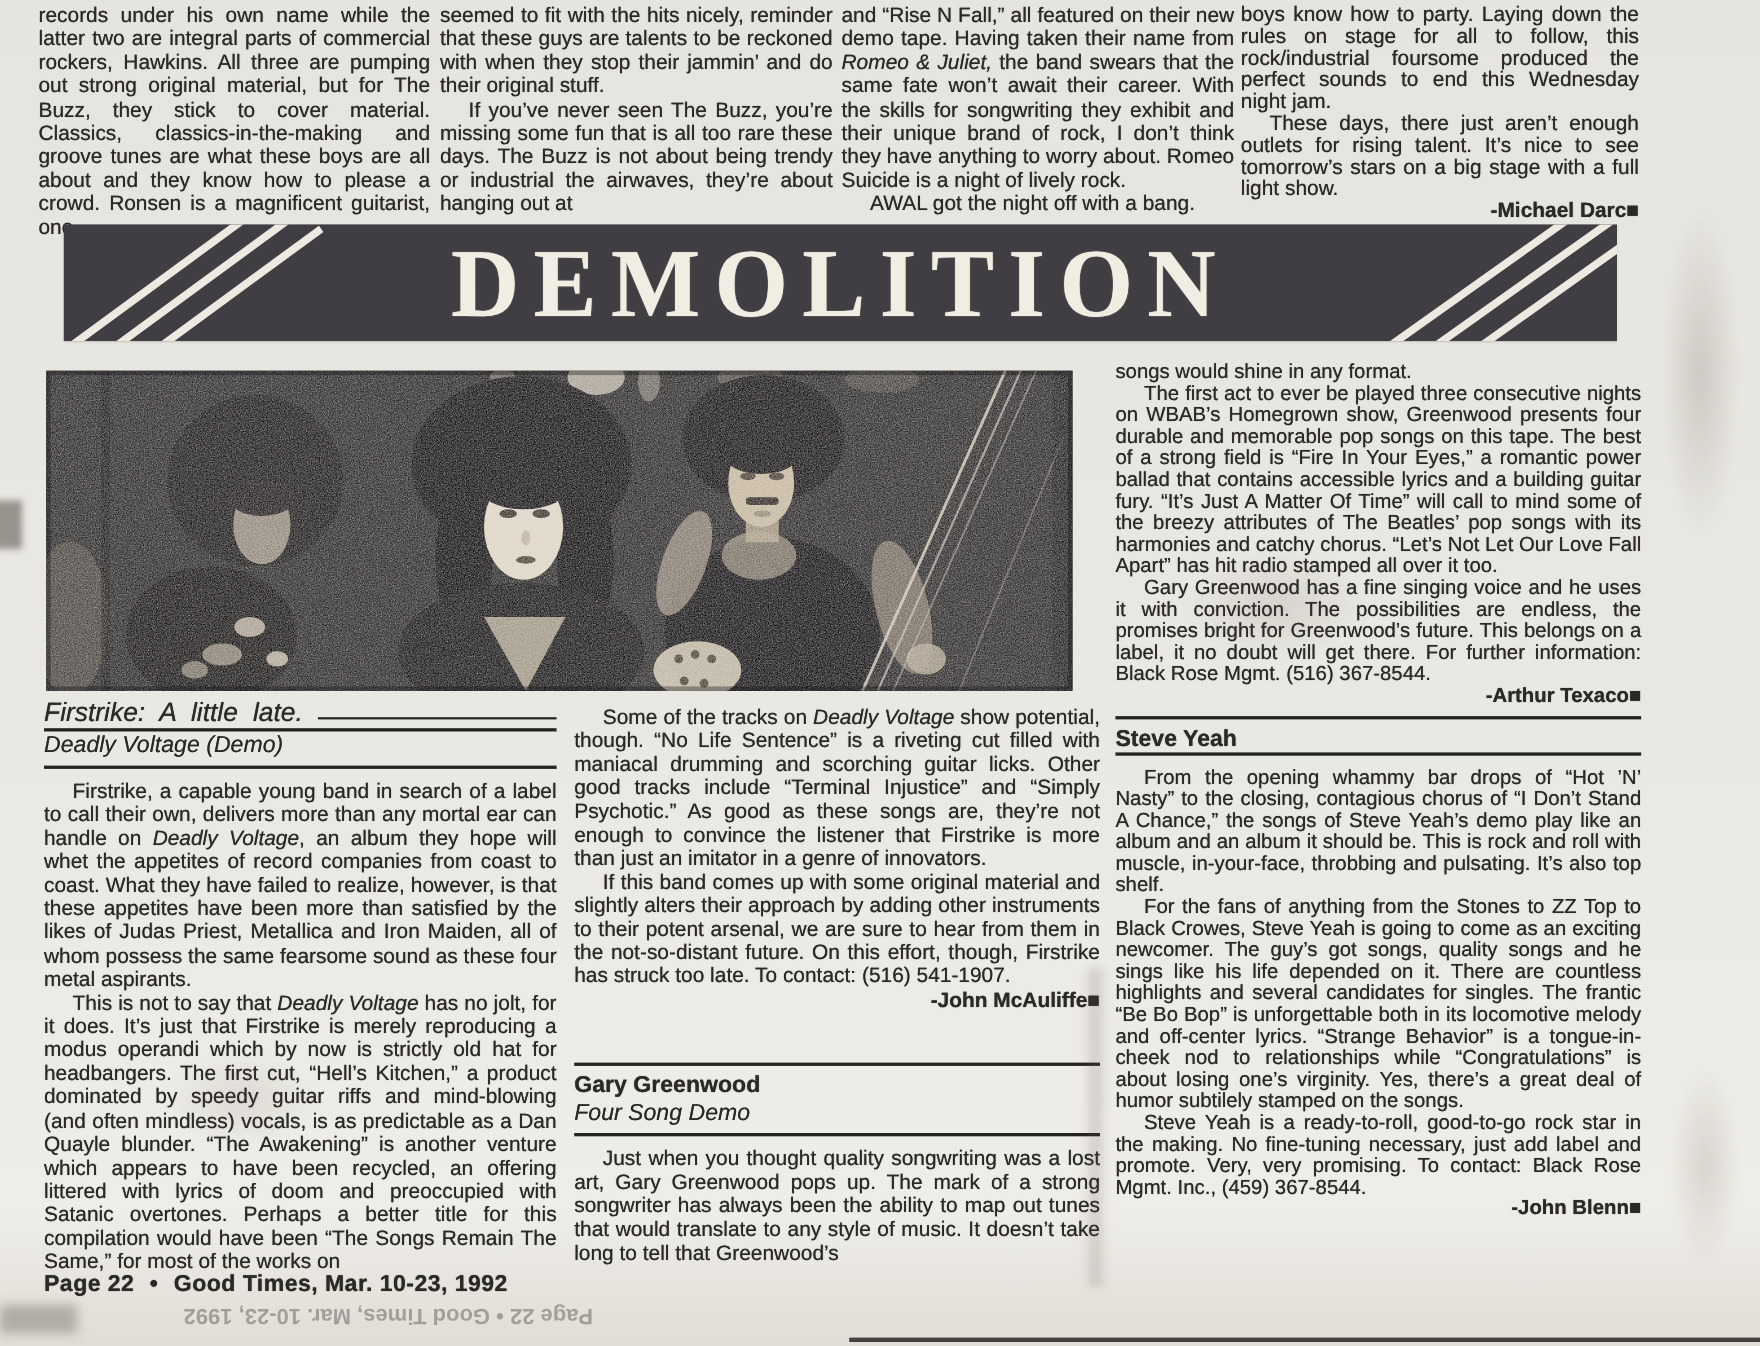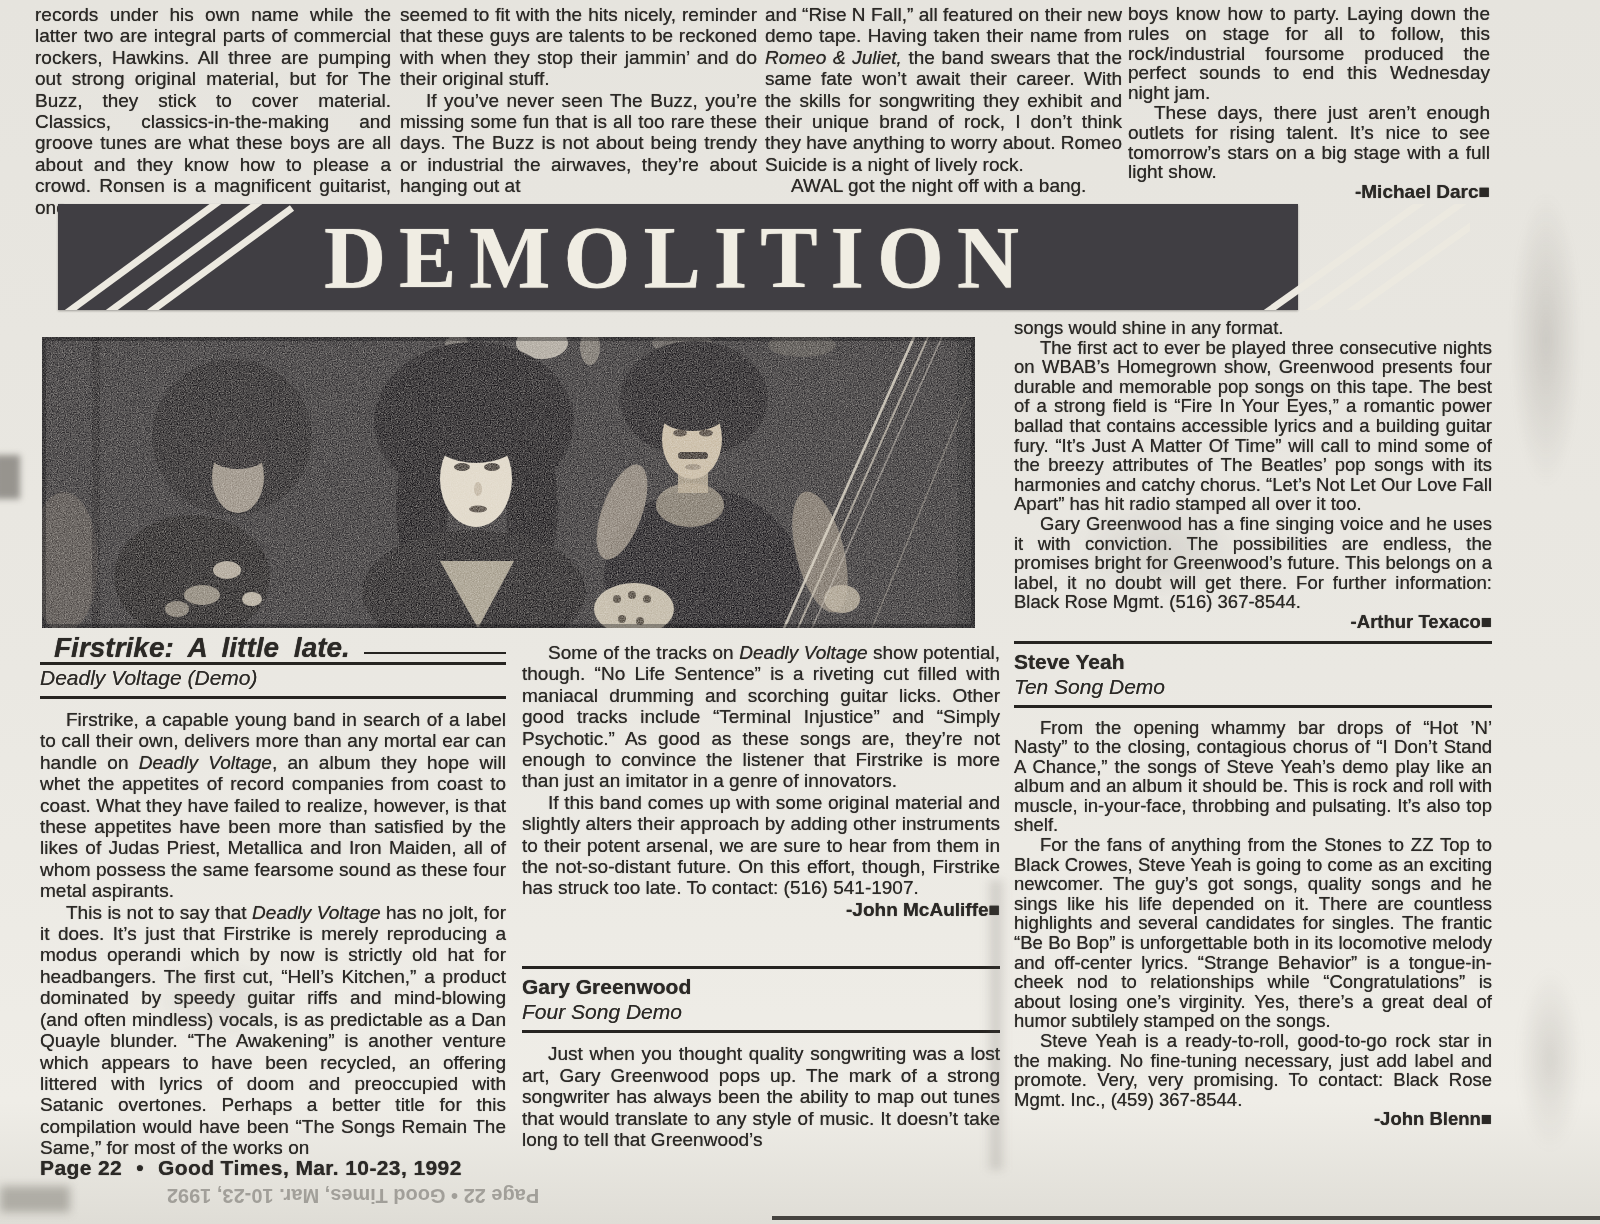--- a/index.html
+++ b/index.html
@@ -17,36 +17,36 @@
   .ind{text-indent:26px;}
   .byline{font-weight:700;text-align:right;text-shadow:0 0 0.8px rgba(35,33,30,0.9);}
   .hrule{border-top:3px solid #262421;height:0;}
   
   .tcol{position:absolute;top:4px;}
   .tcol1{left:35px;width:356px;}
   .tcol2{left:400px;width:357px;}
   .tcol3{left:765px;width:357px;}
   .tcol4{left:1128px;width:362px;font-size:19px;line-height:19.8px;}
   
-  .banner{position:absolute;left:58px;top:204px;width:1240px;height:106px;background:#403e43;
+  .banner{position:absolute;left:58px;top:204px;width:1412px;height:106px;background:#403e43;
           box-shadow:0 1px 2px rgba(50,48,45,.4);}
   .banner-title{position:absolute;inset:0;display:flex;align-items:center;justify-content:center;
     font-family:"Liberation Serif","DejaVu Serif",serif;font-weight:700;font-size:86px;
     color:#f0ede3;letter-spacing:13px;transform:scaleY(1.03);text-shadow:0 0 1px #d8d4c9;}
   .banner svg{position:absolute;inset:0;}
   
   .photo{position:absolute;left:42px;top:337px;width:933px;height:291px;background:#2c2a2d;}
   .photo svg{display:block;}
   
   .col-left{position:absolute;left:40px;top:630px;width:466px;}
   .col-mid{position:absolute;left:522px;top:642px;width:478px;}
-  .col-right{position:absolute;left:1014px;top:318px;width:478px;}
+  .col-right{position:absolute;left:1014px;top:328px;width:478px;}
   .caption-row{display:flex;align-items:flex-end;height:28px;}
-  .photo-caption{font-size:28px;font-weight:700;font-style:italic;word-spacing:7px;white-space:nowrap;
-    text-shadow:0 0 0.8px rgba(35,33,30,0.9);margin-left:14px;}
+  .photo-caption{font-size:24px;font-weight:400;font-style:italic;word-spacing:7px;white-space:nowrap;
+    text-shadow:0 0 0.8px rgba(35,33,30,0.9);}
   .caption-rule{flex:1;border-bottom:2.5px solid #262421;margin:0 0 4px 14px;}
   .review-band{font-size:21px;font-weight:700;line-height:25px;margin-top:5px;
     text-shadow:0 0 0.8px rgba(35,33,30,0.9);}
   .review-album{font-size:21px;font-style:italic;line-height:25px;margin-bottom:6px;
     text-shadow:0 0 0.6px rgba(45,42,38,0.8);}
   .rule-gap{margin-top:4px;}
   .para-gap{margin-top:10px;}
   .divider-mid{margin-top:46px;}
   .divider-right{margin-top:9px;}
   
@@ -203,21 +203,20 @@
     <p class="just ind para-gap">Just when you thought quality songwriting was a lost art, Gary Greenwood pops up. The mark of a strong songwriter has always been the ability to map out tunes that would translate to any style of music. It doesn’t take long to tell that Greenwood’s</p>
   </div>
 
   <div class="col-right body-text tight">
     <p class="just">songs would shine in any format.</p>
     <p class="just ind">The first act to ever be played three consecutive nights on WBAB’s Homegrown show, Greenwood presents four durable and memorable pop songs on this tape. The best of a strong field is “Fire In Your Eyes,” a romantic power ballad that contains accessible lyrics and a building guitar fury. “It’s Just A Matter Of Time” will call to mind some of the breezy attributes of The Beatles’ pop songs with its harmonies and catchy chorus. “Let’s Not Let Our Love Fall Apart” has hit radio stamped all over it too.</p>
     <p class="just ind">Gary Greenwood has a fine singing voice and he uses it with conviction. The possibilities are endless, the promises bright for Greenwood’s future. This belongs on a label, it no doubt will get there. For further information: Black Rose Mgmt. (516) 367-8544.</p>
     <div class="byline">-Arthur Texaco■</div>
     <div class="hrule divider-right"></div>
     <div class="review-band">Steve Yeah</div>
-    <div class="review-album">Ten Song Demo</div>
     <div class="hrule"></div>
     <p class="just ind para-gap">From the opening whammy bar drops of “Hot ’N’ Nasty” to the closing, contagious chorus of “I Don’t Stand A Chance,” the songs of Steve Yeah’s demo play like an album and an album it should be. This is rock and roll with muscle, in-your-face, throbbing and pulsating. It’s also top shelf.</p>
     <p class="just ind">For the fans of anything from the Stones to ZZ Top to Black Crowes, Steve Yeah is going to come as an exciting newcomer. The guy’s got songs, quality songs and he sings like his life depended on it. There are countless highlights and several candidates for singles. The frantic “Be Bo Bop” is unforgettable both in its locomotive melody and off-center lyrics. “Strange Behavior” is a tongue-in-cheek nod to relationships while “Congratulations” is about losing one’s virginity. Yes, there’s a great deal of humor subtilely stamped on the songs.</p>
     <p class="just ind">Steve Yeah is a ready-to-roll, good-to-go rock star in the making. No fine-tuning necessary, just add label and promote. Very, very promising. To contact: Black Rose Mgmt. Inc., (459) 367-8544.</p>
     <div class="byline">-John Blenn■</div>
   </div>
 
   <div class="footer-line">
     <span>Page 22</span><span class="bullet">•</span><span>Good Times, Mar. 10-23, 1992</span>
   </div>

